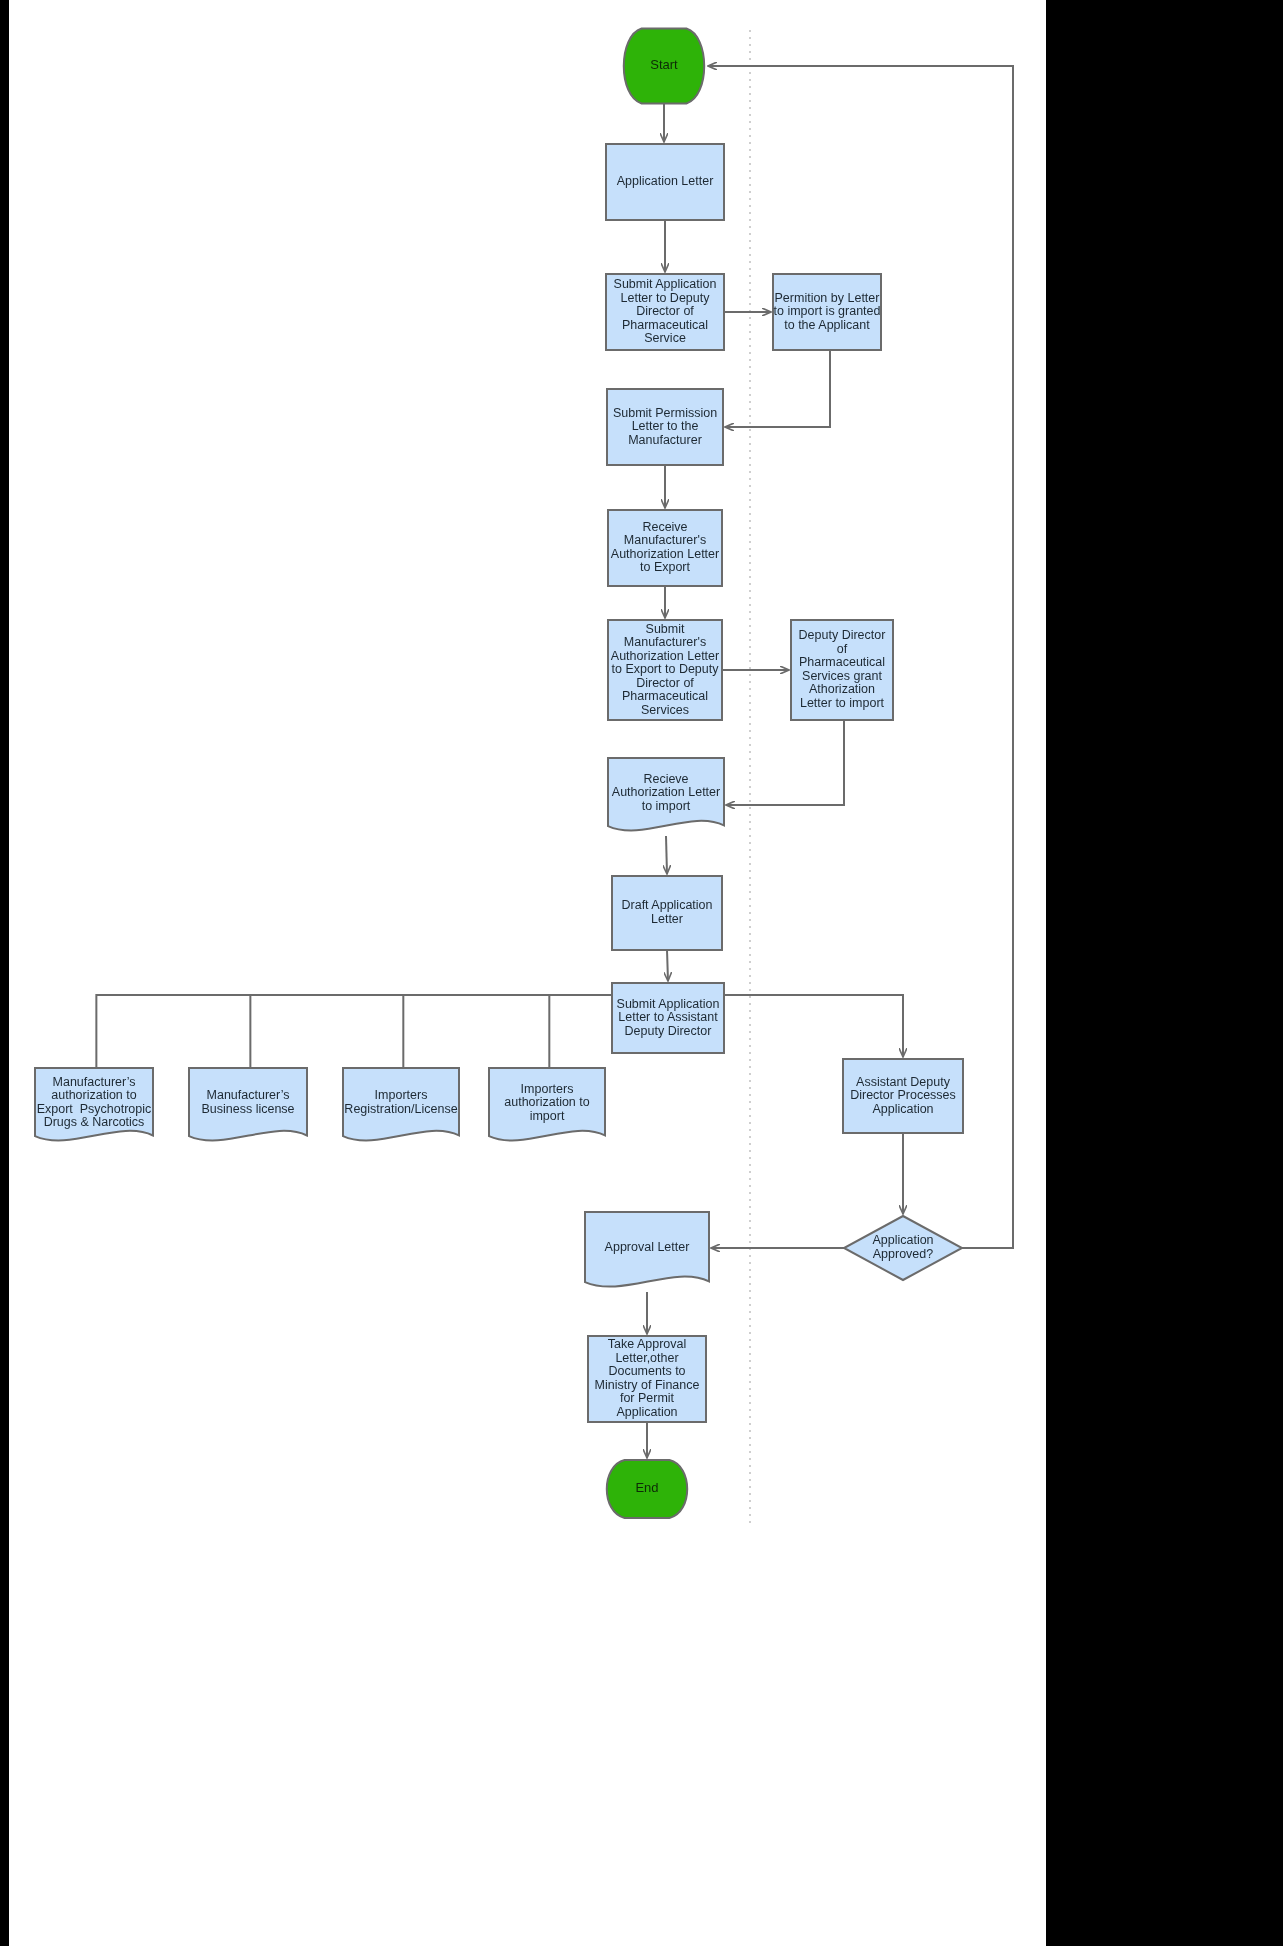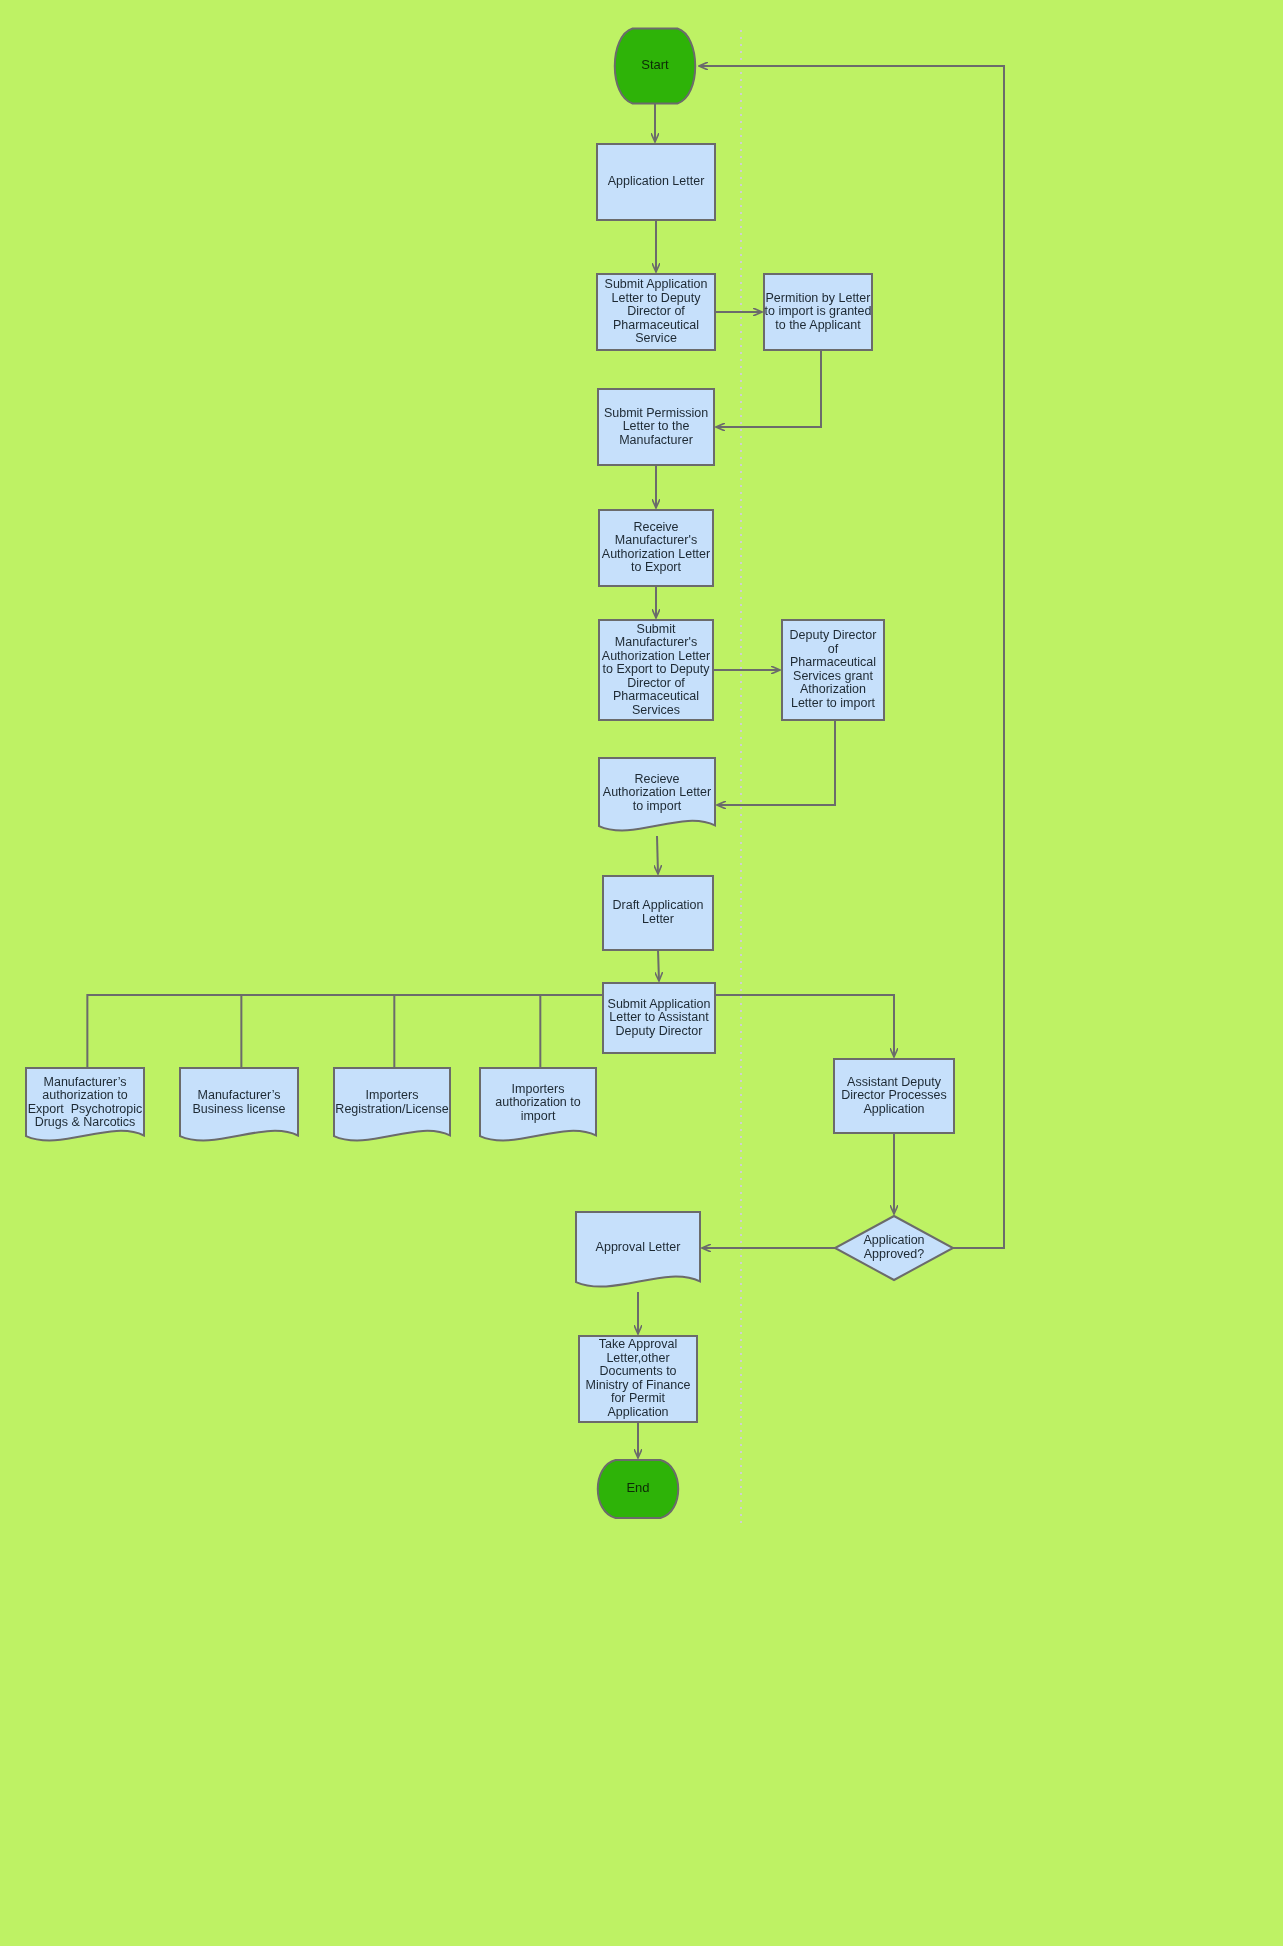--- a/index.html
+++ b/index.html
@@ -2,24 +2,25 @@
 <html><head>
 <meta charset="utf-8">
 <style>
   html, body {
     margin: 0;
     padding: 0;
     background: #000000;
   }
   #canvas-wrap {
     position: relative;
-    width: 1283px;
+    width: 1037px;
     height: 1946px;
-    background: #bef264;
+    background: #ffffff;
     overflow: hidden;
+    margin-left: 9px;
   }
   svg.flowchart {
     display: block;
     width: 1283px;
     height: 1946px;
   }
   .node-shape {
     stroke: #6b6b6b;
     stroke-width: 2;
   }

